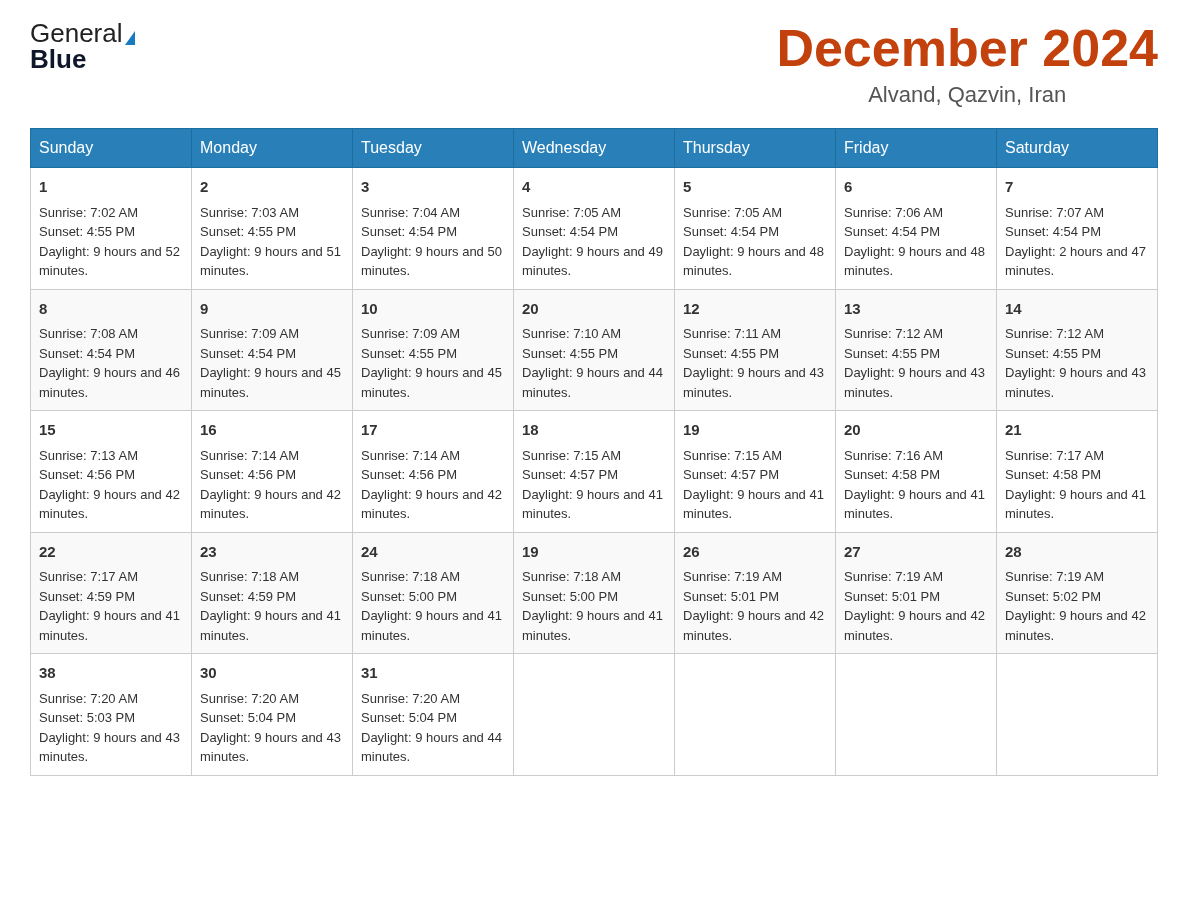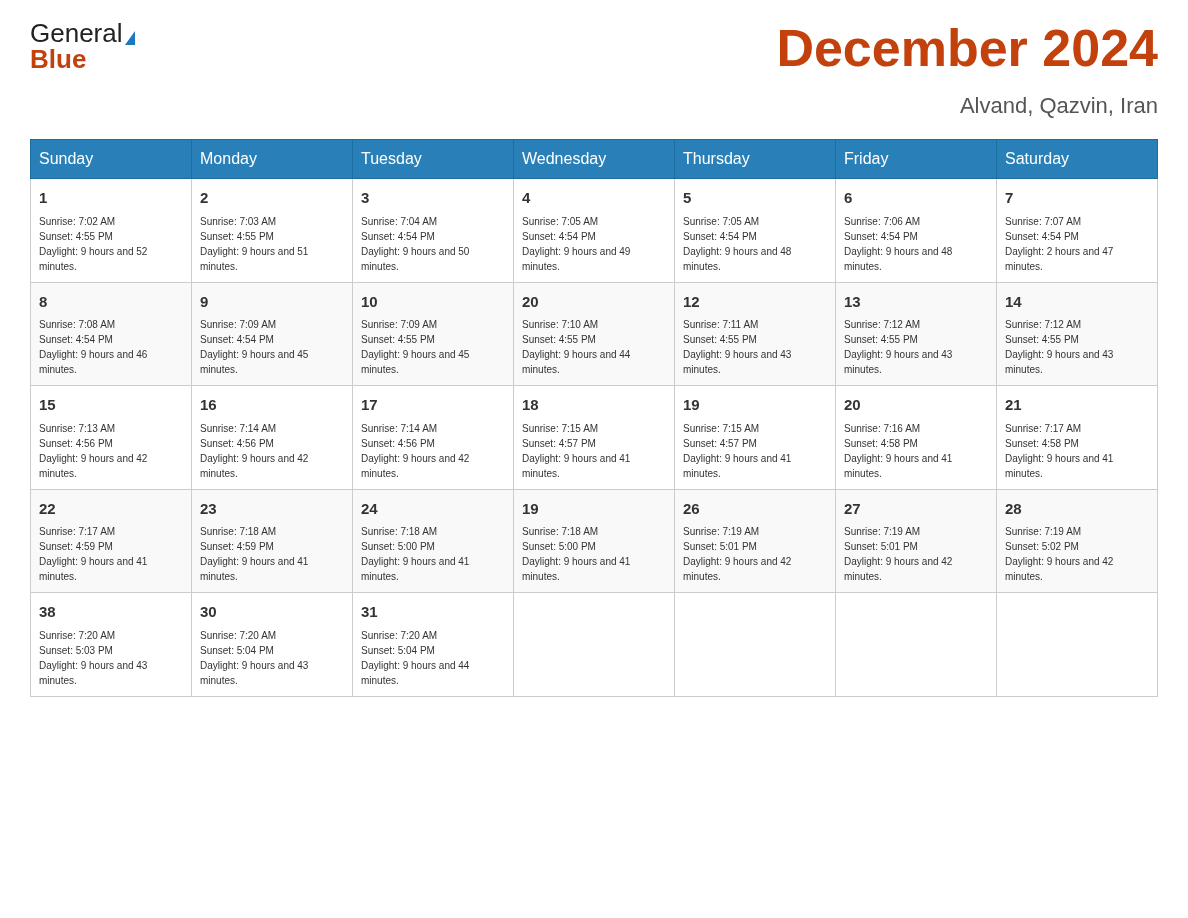--- a/index.html
+++ b/index.html
@@ -21,21 +21,21 @@
       line-height: 1;
     }
     .logo-general {
       font-size: 26px;
       font-weight: normal;
       color: #222;
     }
     .logo-blue {
       font-size: 26px;
       font-weight: bold;
-      color: #c2410c;
+      color: #0f172a;
     }
     .logo-triangle {
       display: inline-block;
       width: 0;
       height: 0;
       border-left: 10px solid transparent;
       border-bottom: 14px solid #1a7abf;
       margin-left: 2px;
       vertical-align: middle;
     }
@@ -44,21 +44,22 @@
     }
     .month-title {
       font-size: 52px;
       font-weight: bold;
       color: #c2410c;
       line-height: 1.1;
     }
     .location-title {
       font-size: 22px;
       color: #555;
-      margin-top: 16px;
+      margin-top: 5px;
+      text-align: center;
     }
     .calendar-table {
       width: 100%;
       border-collapse: collapse;
       table-layout: fixed;
     }
     .calendar-table thead tr th {
       background: #2980b9;
       color: #fff;
       font-size: 16px;
@@ -79,21 +80,21 @@
     .calendar-table tbody tr:nth-child(even) td {
       background: #f9f9f9;
     }
     .day-number {
       font-size: 15px;
       font-weight: bold;
       margin-bottom: 4px;
       display: block;
     }
     .day-info {
-      font-size: 10px;
+      font-size: 13px;
       color: #333;
     }
     .day-info div {
       line-height: 1.5;
     }
     td.empty {
       background: #fff !important;
     }
   </style>
 </head>

